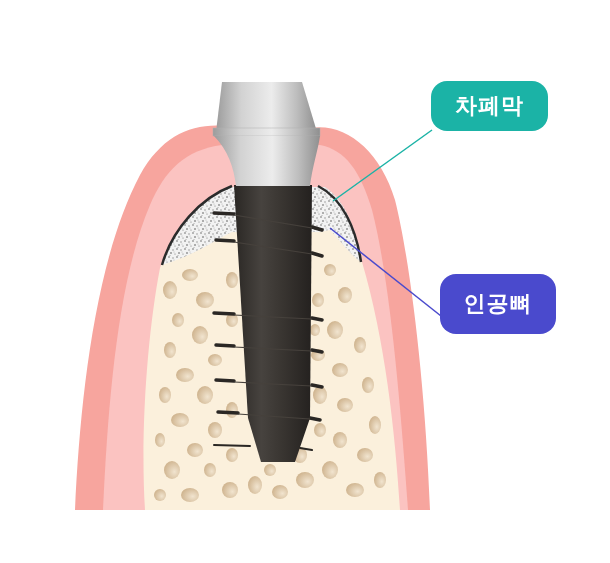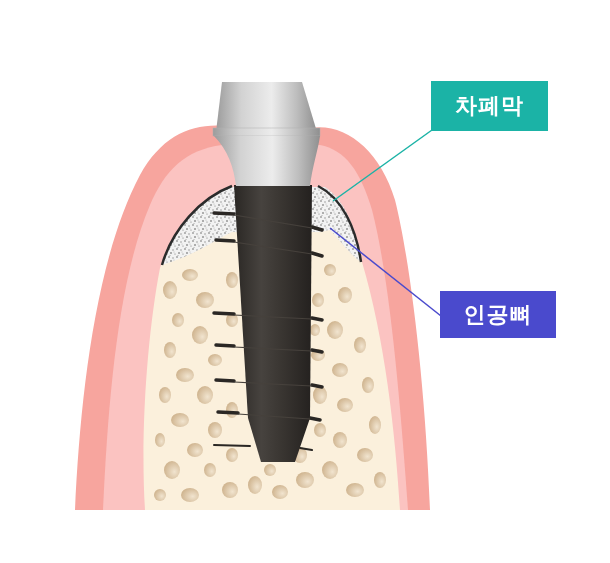--- a/index.html
+++ b/index.html
@@ -2,24 +2,24 @@
 <html><head>
   <meta charset="utf-8">
   <style>
     html, body { margin: 0; padding: 0; background: #ffffff; }
     body { width: 610px; height: 563px; position: relative; overflow: hidden;
            font-family: "DejaVu Sans", "Liberation Sans", sans-serif; }
     #stage { position: absolute; left: 0; top: 0; width: 610px; height: 563px; }
     .label-box {
       position: absolute; color: #ffffff; font-size: 22px; font-weight: bold;
       display: flex; align-items: center; justify-content: center;
-      letter-spacing: 1px; box-sizing: border-box;
+      letter-spacing: 1px; box-sizing: border-box; border-radius: 16px;
     }
     #label-membrane { left: 431px; top: 81px; width: 117px; height: 50px; }
-    #label-bone { left: 440px; top: 291px; width: 116px; height: 47px; }
+    #label-bone { left: 440px; top: 274px; width: 116px; height: 60px; }
   </style>
 </head>
 <body>
 
 <div id="stage">
   <svg width="610" height="563" viewBox="0 0 610 563" xmlns="http://www.w3.org/2000/svg">
     <defs>
       <linearGradient id="metal" x1="0" x2="1" y1="0" y2="0">
         <stop offset="0" stop-color="#9c9c9c"></stop>
         <stop offset="0.25" stop-color="#d2d2d2"></stop>

